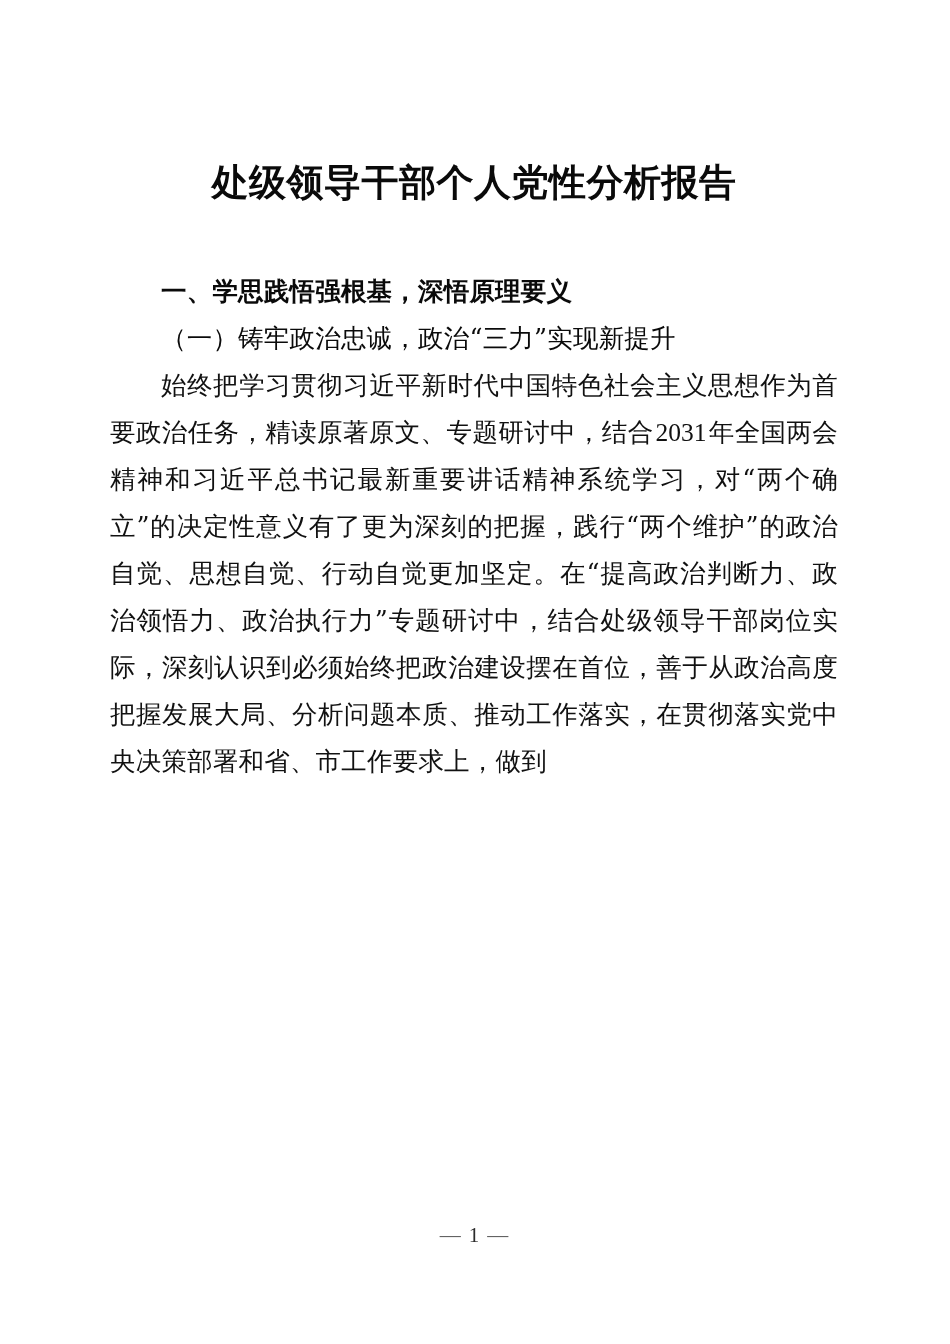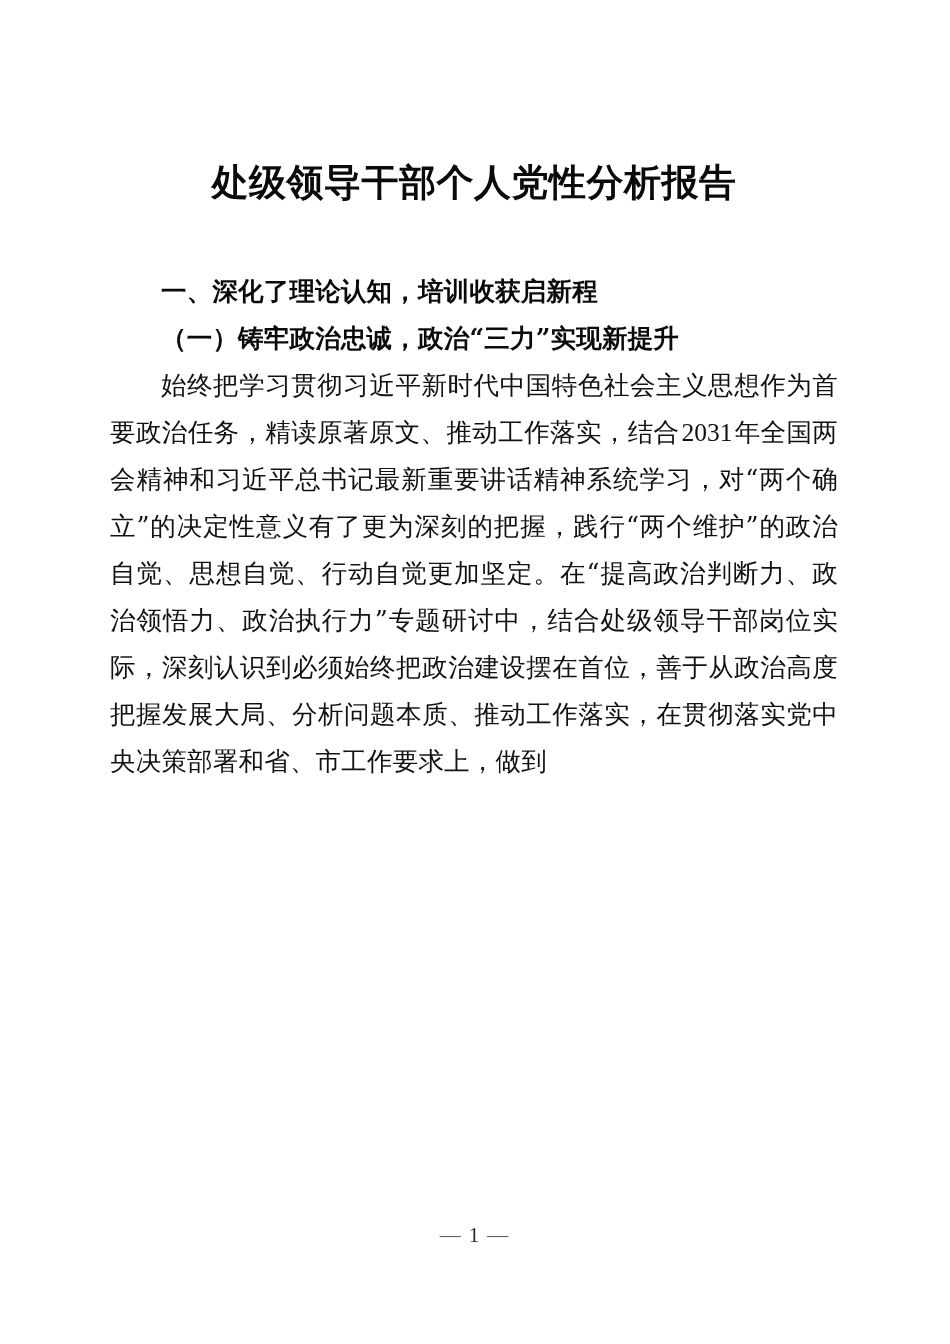--- a/index.html
+++ b/index.html
@@ -88,21 +88,21 @@
     text-align: left;
     color: #0a0a0a;
     letter-spacing: 0.2px;
   }
 
   
   .h2 {
     margin: 0;
     padding: 0;
     font-family: "DejaVu Serif", "Liberation Serif", serif;
-    font-weight: 700;
+    font-weight: 400;
     font-size: 25.5px;
     line-height: 47px;
     text-indent: 51px;
     text-align: left;
     color: #0a0a0a;
     letter-spacing: 0.2px;
   }
 
   
   .num {
@@ -133,26 +133,26 @@
 
 <div class="page">
 
   <div class="content">
 
     <h1 class="doc-title">处级领导干部个人党性分析报告</h1>
 
     <div class="body-flow">
 
 
-      <p class="h1">一、深化了理论认知，培训收获启新程</p>
+      <p class="h1">一、学思践悟强根基，深悟原理要义</p>
 
 
       <p class="h2">（一）铸牢政治忠诚，政治“三力”实现新提升</p>
 
-      <p class="p"><span>始终把学习贯彻习近平新时代中国特色社会主义思想作为首要政治任务，精读原著原文、推动工作落实，结合</span><span class="num">2031</span><span>年全国两会精神和习近平总书记最新重要讲话精神系统学习，对“两个确立”的决定性意义有了更为深刻的把握，践行“两个维护”的政治自觉、思想自觉、行动自觉更加坚定。在“提高政治判断力、政治领悟力、政治执行力”专题研讨中，结合处级领导干部岗位实际，深刻认识到必须始终把政治建设摆在首位，善于从政治高度把握发展大局、分析问题本质、推动工作落实，在贯彻落实党中央决策部署和省、市工作要求上，做到</span></p>
+      <p class="p"><span>始终把学习贯彻习近平新时代中国特色社会主义思想作为首要政治任务，精读原著原文、专题研讨中，结合</span><span class="num">2031</span><span>年全国两会精神和习近平总书记最新重要讲话精神系统学习，对“两个确立”的决定性意义有了更为深刻的把握，践行“两个维护”的政治自觉、思想自觉、行动自觉更加坚定。在“提高政治判断力、政治领悟力、政治执行力”专题研讨中，结合处级领导干部岗位实际，深刻认识到必须始终把政治建设摆在首位，善于从政治高度把握发展大局、分析问题本质、推动工作落实，在贯彻落实党中央决策部署和省、市工作要求上，做到</span></p>
 
     </div>
   </div>
 
   <div class="footer">
     <span class="pg-dash">—</span><span class="pg-num">1</span><span class="pg-dash">—</span>
   </div>
 
 </div>
 

